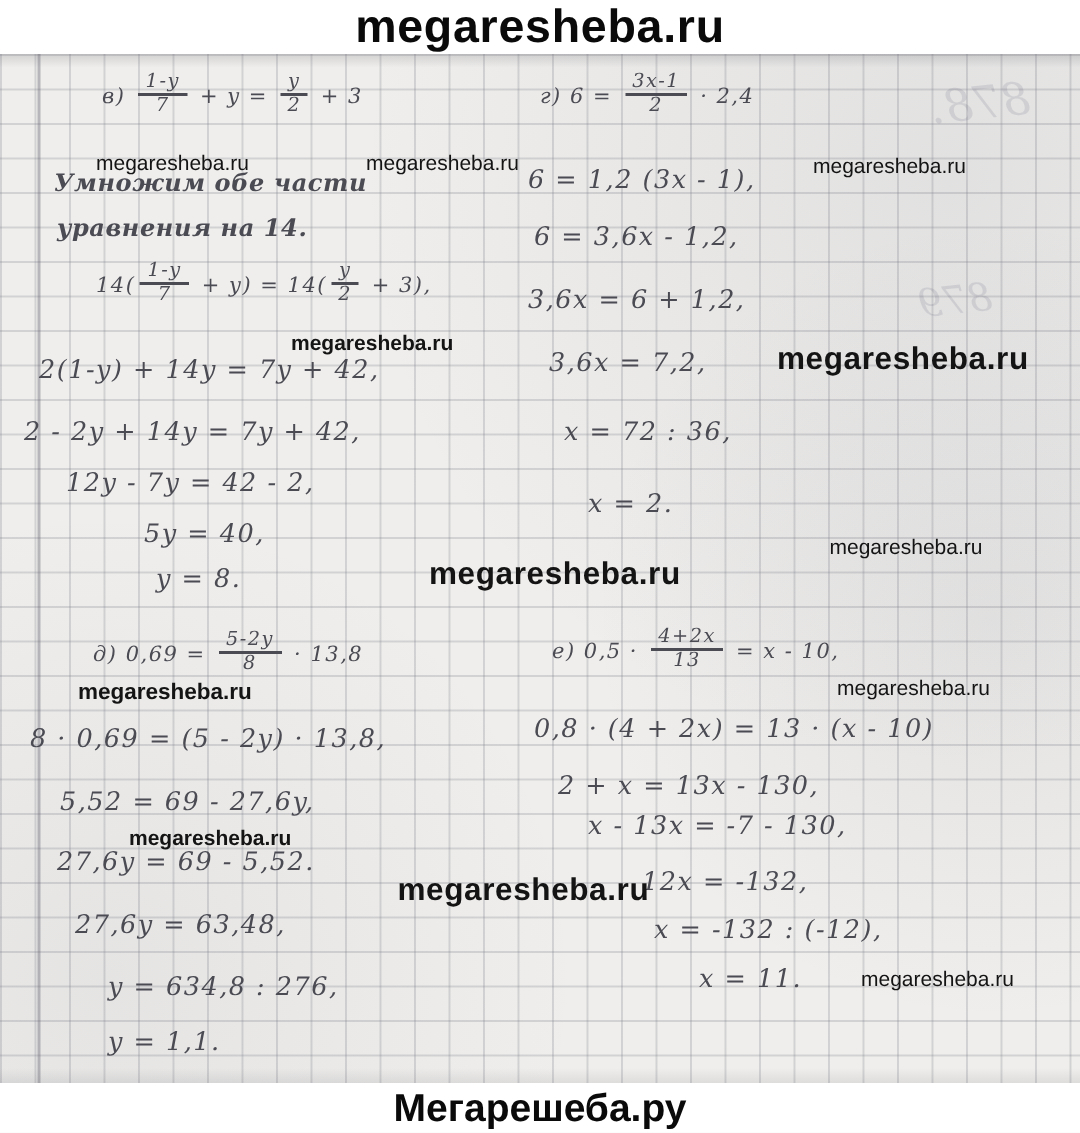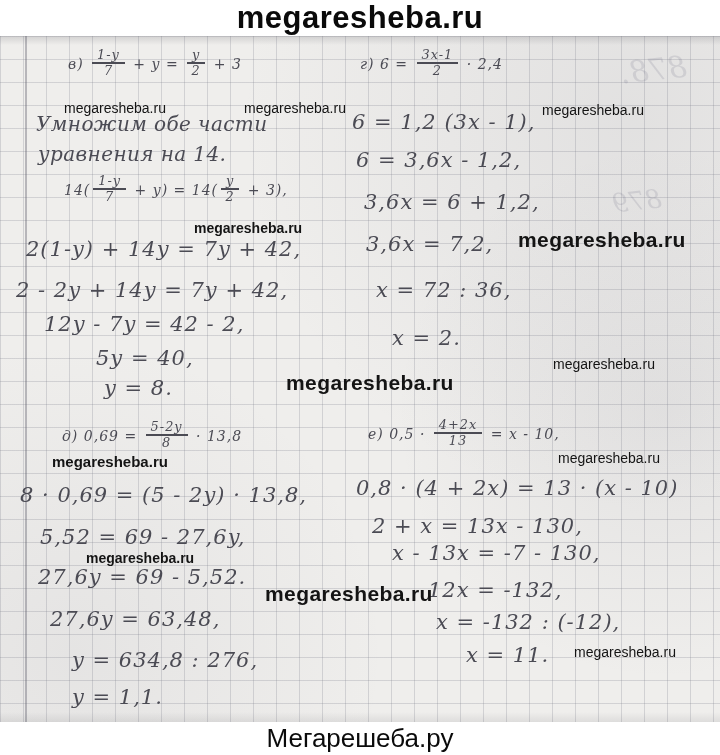--- a/index.html
+++ b/index.html
@@ -5,21 +5,21 @@
   html,body{margin:0;padding:0;background:#ffffff;}
   .page{position:relative;width:720px;height:755px;overflow:hidden;background:#ffffff;
         font-family:"Liberation Sans",sans-serif;}
 
   
   .banner{position:absolute;left:0;width:720px;display:flex;align-items:center;justify-content:center;
           background:#ffffff;z-index:5;}
   .banner.top{top:0;height:36px;}
   .banner.top .banner-text{font-weight:bold;font-size:31px;letter-spacing:.5px;color:#0a0a0a;}
   .banner.bottom{top:722px;height:33px;}
-  .banner.bottom .banner-text{font-weight:normal;font-size:26px;color:#0a0a0a;}
+  .banner.bottom .banner-text{font-weight:bold;font-size:26px;color:#0a0a0a;}
 
   
   .photo{position:absolute;top:36px;left:0;width:720px;height:686px;background-color:#efeeec;
          background-image:
            linear-gradient(180deg, rgba(95,95,102,.20), rgba(0,0,0,0) 9px),
            linear-gradient(0deg, rgba(95,95,102,.12), rgba(0,0,0,0) 10px),
            radial-gradient(circle at 88% 12%, rgba(110,110,125,.10), rgba(0,0,0,0) 45%),
            radial-gradient(circle at 92% 55%, rgba(110,110,125,.09), rgba(0,0,0,0) 35%),
            radial-gradient(circle at 10% 90%, rgba(110,110,125,.08), rgba(0,0,0,0) 35%),
            linear-gradient(rgba(125,128,140,.26) 1px, rgba(0,0,0,0) 1px),
@@ -31,23 +31,23 @@
   .wm{position:absolute;color:#141414;white-space:nowrap;z-index:3;
       font-family:"Liberation Sans",sans-serif;}
   .wm.s{font-size:14px;font-weight:400;}
   .wm.sb{font-size:14px;font-weight:700;}
   .wm.m{font-size:15px;font-weight:700;}
   .wm.b{font-size:21px;font-weight:800;letter-spacing:.4px;}
 
   
   .eq{position:absolute;white-space:nowrap;z-index:2;
       font-family:"DejaVu Serif",serif;font-style:italic;
-      color:#4b4b54;font-size:21px;letter-spacing:1px;}
+      color:#4b4b54;font-size:17px;letter-spacing:1px;}
   .eq.head{font-size:14px;margin-left:38px;}
-  .eq.note{font-size:20px;letter-spacing:.4px;}
+  .eq.note{font-size:16px;letter-spacing:.4px;font-weight:bold;}
   .frac{display:inline-flex;flex-direction:column;align-items:center;vertical-align:middle;
         margin:0 3px;line-height:1.08;font-size:.92em;transform:translateY(-2px);}
   .frac .num{padding:0 5px;border-bottom:2px solid #4b4b54;}
   .frac .den{padding:0 2px;}
 
   
   .bleed{position:absolute;z-index:1;font-family:"DejaVu Serif",serif;font-style:italic;
          color:rgba(60,60,90,.12);transform:scaleX(-1) rotate(6deg);pointer-events:none;}
 </style>
 </head>
@@ -99,21 +99,21 @@
         <div class="eq" style="left: 16px; top: 242px;">2 - 2y + 14y = 7y + 42,</div>
         <div class="eq" style="left: 44px; top: 276px;">12y - 7y = 42 - 2,</div>
         <div class="eq" style="left: 96px; top: 310px;">5y = 40,</div>
         <div class="eq" style="left: 104px; top: 340px;">y = 8.</div>
         <div class="eq head" style="left: 322px; top: 14px;">г) 6 = <span class="frac">
             <span class="num">3x-1</span>
             <span class="den">2</span>
           </span> · 2,4</div>
         <div class="eq" style="left: 352px; top: 74px;">6 = 1,2 (3x - 1),</div>
         <div class="eq" style="left: 356px; top: 112px;">6 = 3,6x - 1,2,</div>
-        <div class="eq" style="left: 364px; top: 154px;">3,6x = 6 + 1,2,</div>
+        <div class="eq" style="left: 352px; top: 154px;">3,6x = 6 + 1,2,</div>
         <div class="eq" style="left: 366px; top: 196px;">3,6x = 7,2,</div>
         <div class="eq" style="left: 376px; top: 242px;">x = 72 : 36,</div>
         <div class="eq" style="left: 392px; top: 290px;">x = 2.</div>
         <div class="eq head" style="left: 24px; top: 386px;">д) 0,69 = <span class="frac">
             <span class="num">5-2y</span>
             <span class="den">8</span>
           </span> · 13,8</div>
         <div class="eq" style="left: 20px; top: 447px;">8 · 0,69 = (5 - 2y) · 13,8,</div>
         <div class="eq" style="left: 40px; top: 489px;">5,52 = 69 - 27,6y,</div>
         <div class="eq" style="left: 38px; top: 529px;">27,6y = 69 - 5,52.</div>

